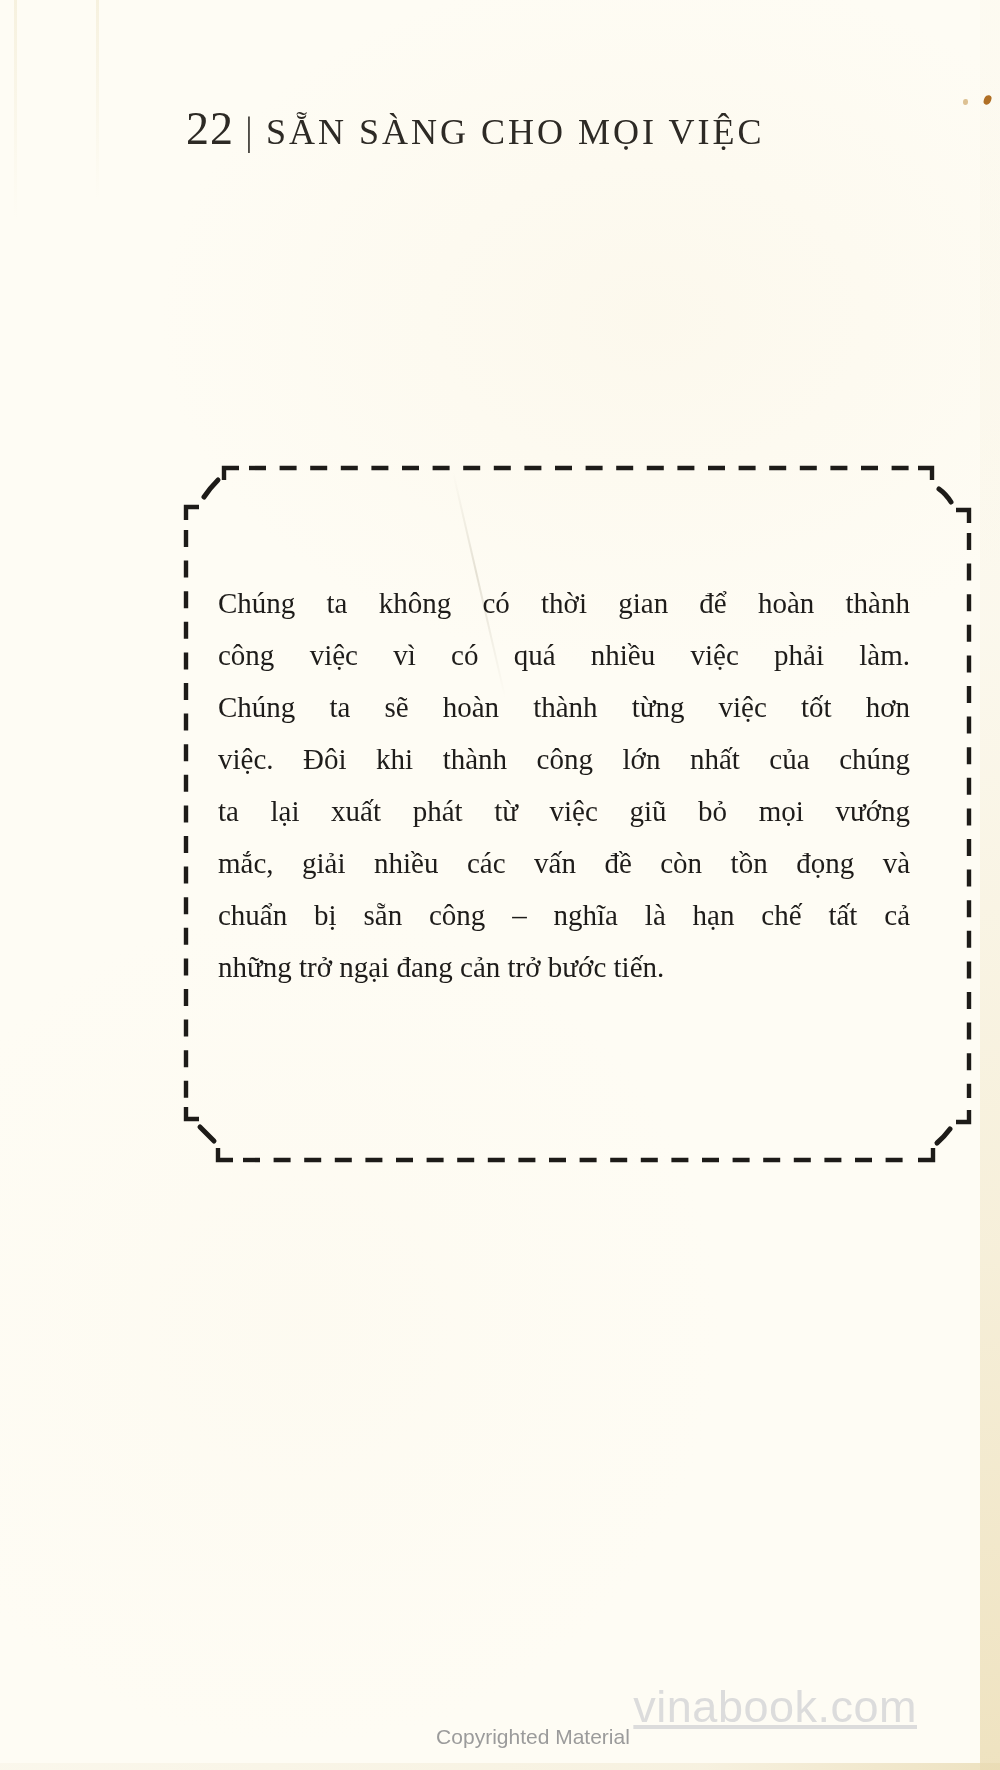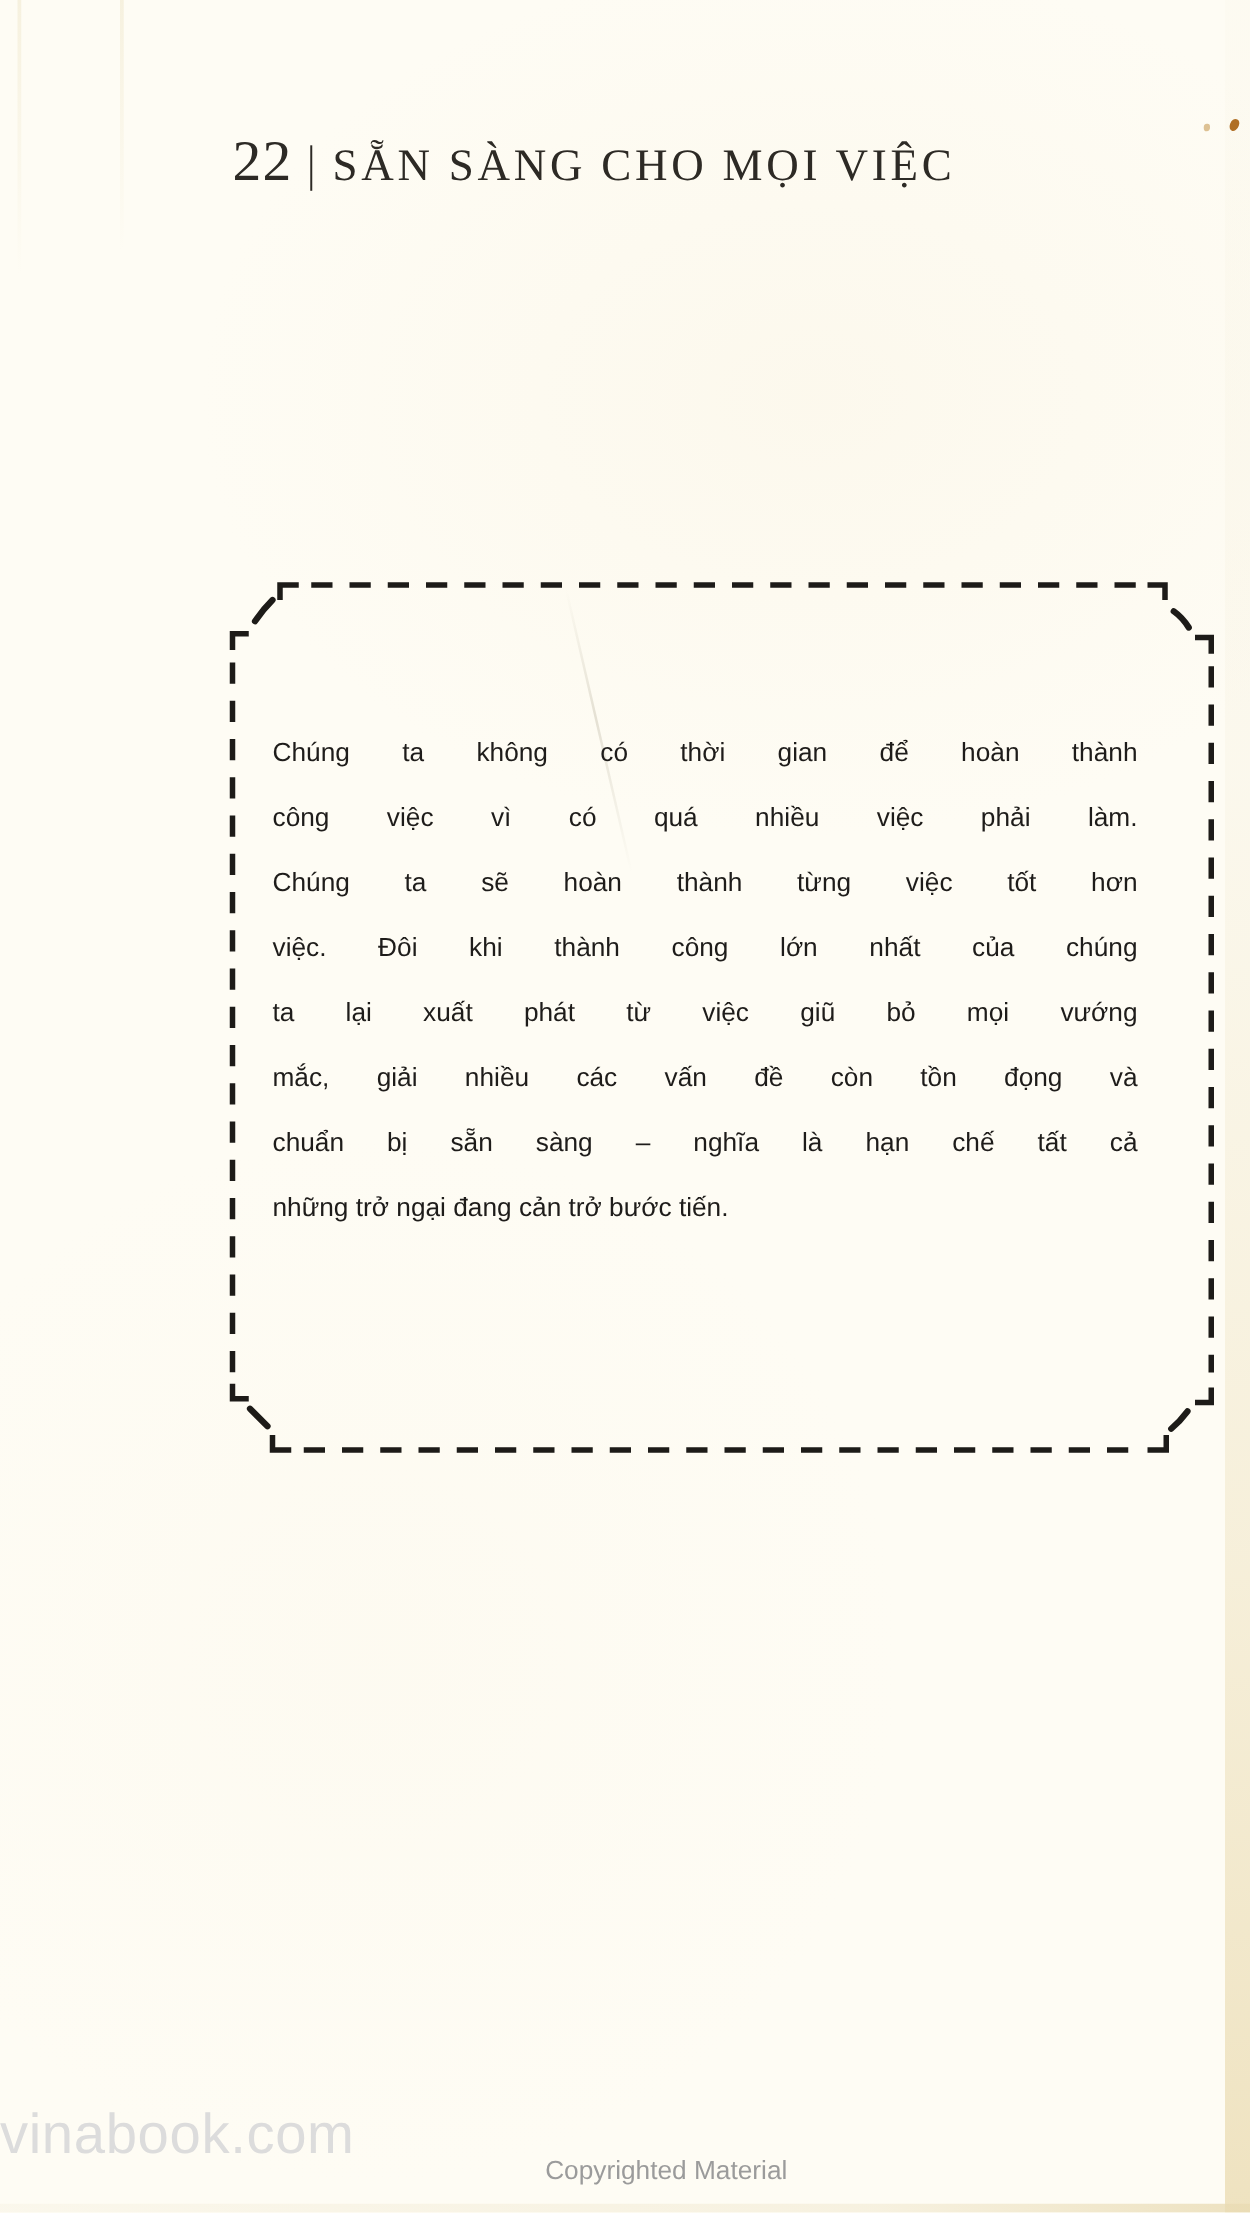--- a/index.html
+++ b/index.html
@@ -52,32 +52,32 @@
   .page-num { font-size: 46px; line-height: 1; letter-spacing: 1px; }
   .sep { font-size: 40px; line-height: 1; margin: 0 13px 0 11px; font-weight: 400; transform: scaleX(.8); }
   .running-title { font-size: 36px; line-height: 1; letter-spacing: 3px; }
 
   
   .frame-svg { position: absolute; left: 0; top: 0; }
 
   
   .quote-text {
     position: absolute; left: 218px; top: 577px; width: 692px;
-    font-family: Liberation Sans, sans-serif;
-    font-size: 21px; line-height: 52px; color: #1e1c1a;
+    font-family: Liberation Serif, serif;
+    font-size: 29px; line-height: 52px; color: #1e1c1a;
   }
   .qline { text-align: justify; text-align-last: justify; }
   .qline.last { text-align: left; text-align-last: left; }
 
   
   .wm-site {
     position: absolute; left: 0; top: 1681px; width: 917px;
-    text-align: left;
+    text-align: right;
     font-family: "Liberation Sans", sans-serif;
-    font-size: 45px; letter-spacing: 0.5px; color: #dcdcdc;
+    font-size: 45px; letter-spacing: 0.5px; color: #dcdcdc; text-decoration: underline;
   }
   .wm-notice {
     position: absolute; left: 0; top: 1725px; width: 956px;
     box-sizing: border-box; padding-left: 110px;
     text-align: center;
     font-family: "Liberation Sans", sans-serif;
     font-size: 21px; color: #9b9b9b;
   }
 </style>
 </head>
@@ -127,20 +127,20 @@
     </g>
   </svg>
 
   <div class="quote-text">
     <div class="qline">Chúng ta không có thời gian để hoàn thành</div>
     <div class="qline">công việc vì có quá nhiều việc phải làm.</div>
     <div class="qline">Chúng ta sẽ hoàn thành từng việc tốt hơn</div>
     <div class="qline">việc. Đôi khi thành công lớn nhất của chúng</div>
     <div class="qline">ta lại xuất phát từ việc giũ bỏ mọi vướng</div>
     <div class="qline">mắc, giải nhiều các vấn đề còn tồn đọng và</div>
-    <div class="qline">chuẩn bị sẵn sàng – nghĩa là hạn chế tất cả</div>
+    <div class="qline">chuẩn bị sẵn công – nghĩa là hạn chế tất cả</div>
     <div class="qline last">những trở ngại đang cản trở bước tiến.</div>
   </div>
 
   <div class="wm-site">vinabook.com</div>
   <div class="wm-notice">Copyrighted Material</div>
 
 </div>
 
 </body></html>

